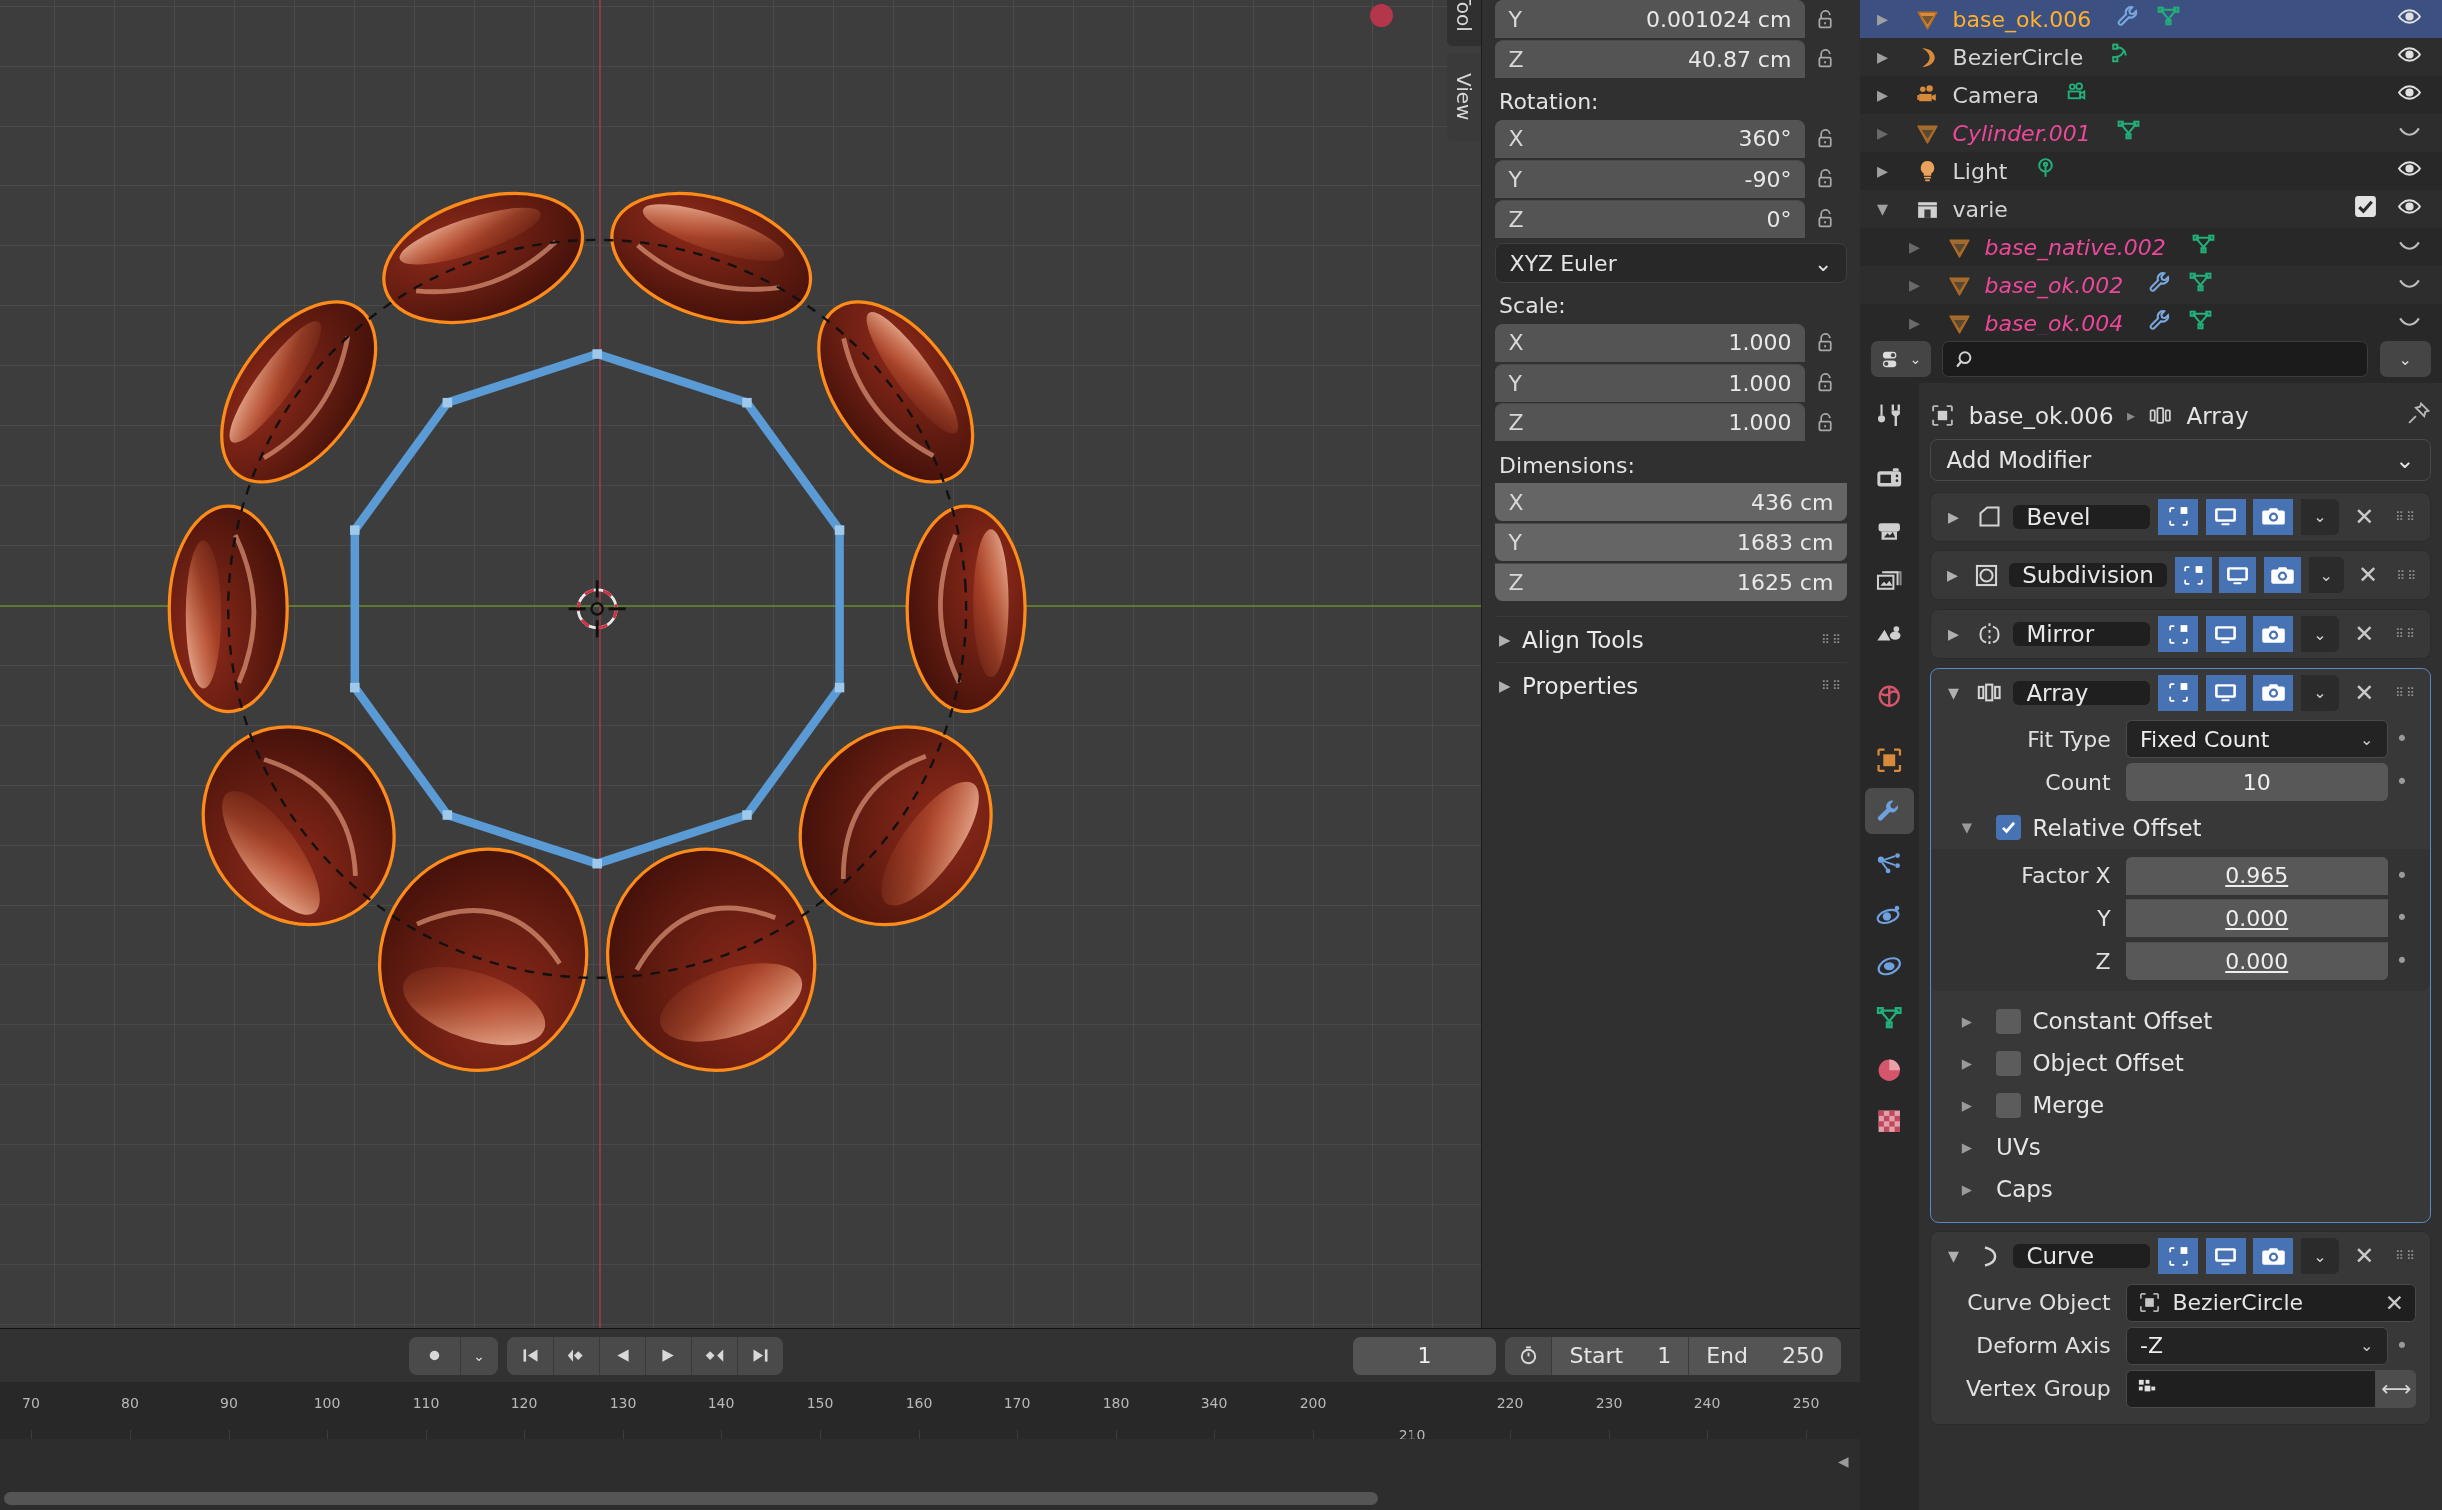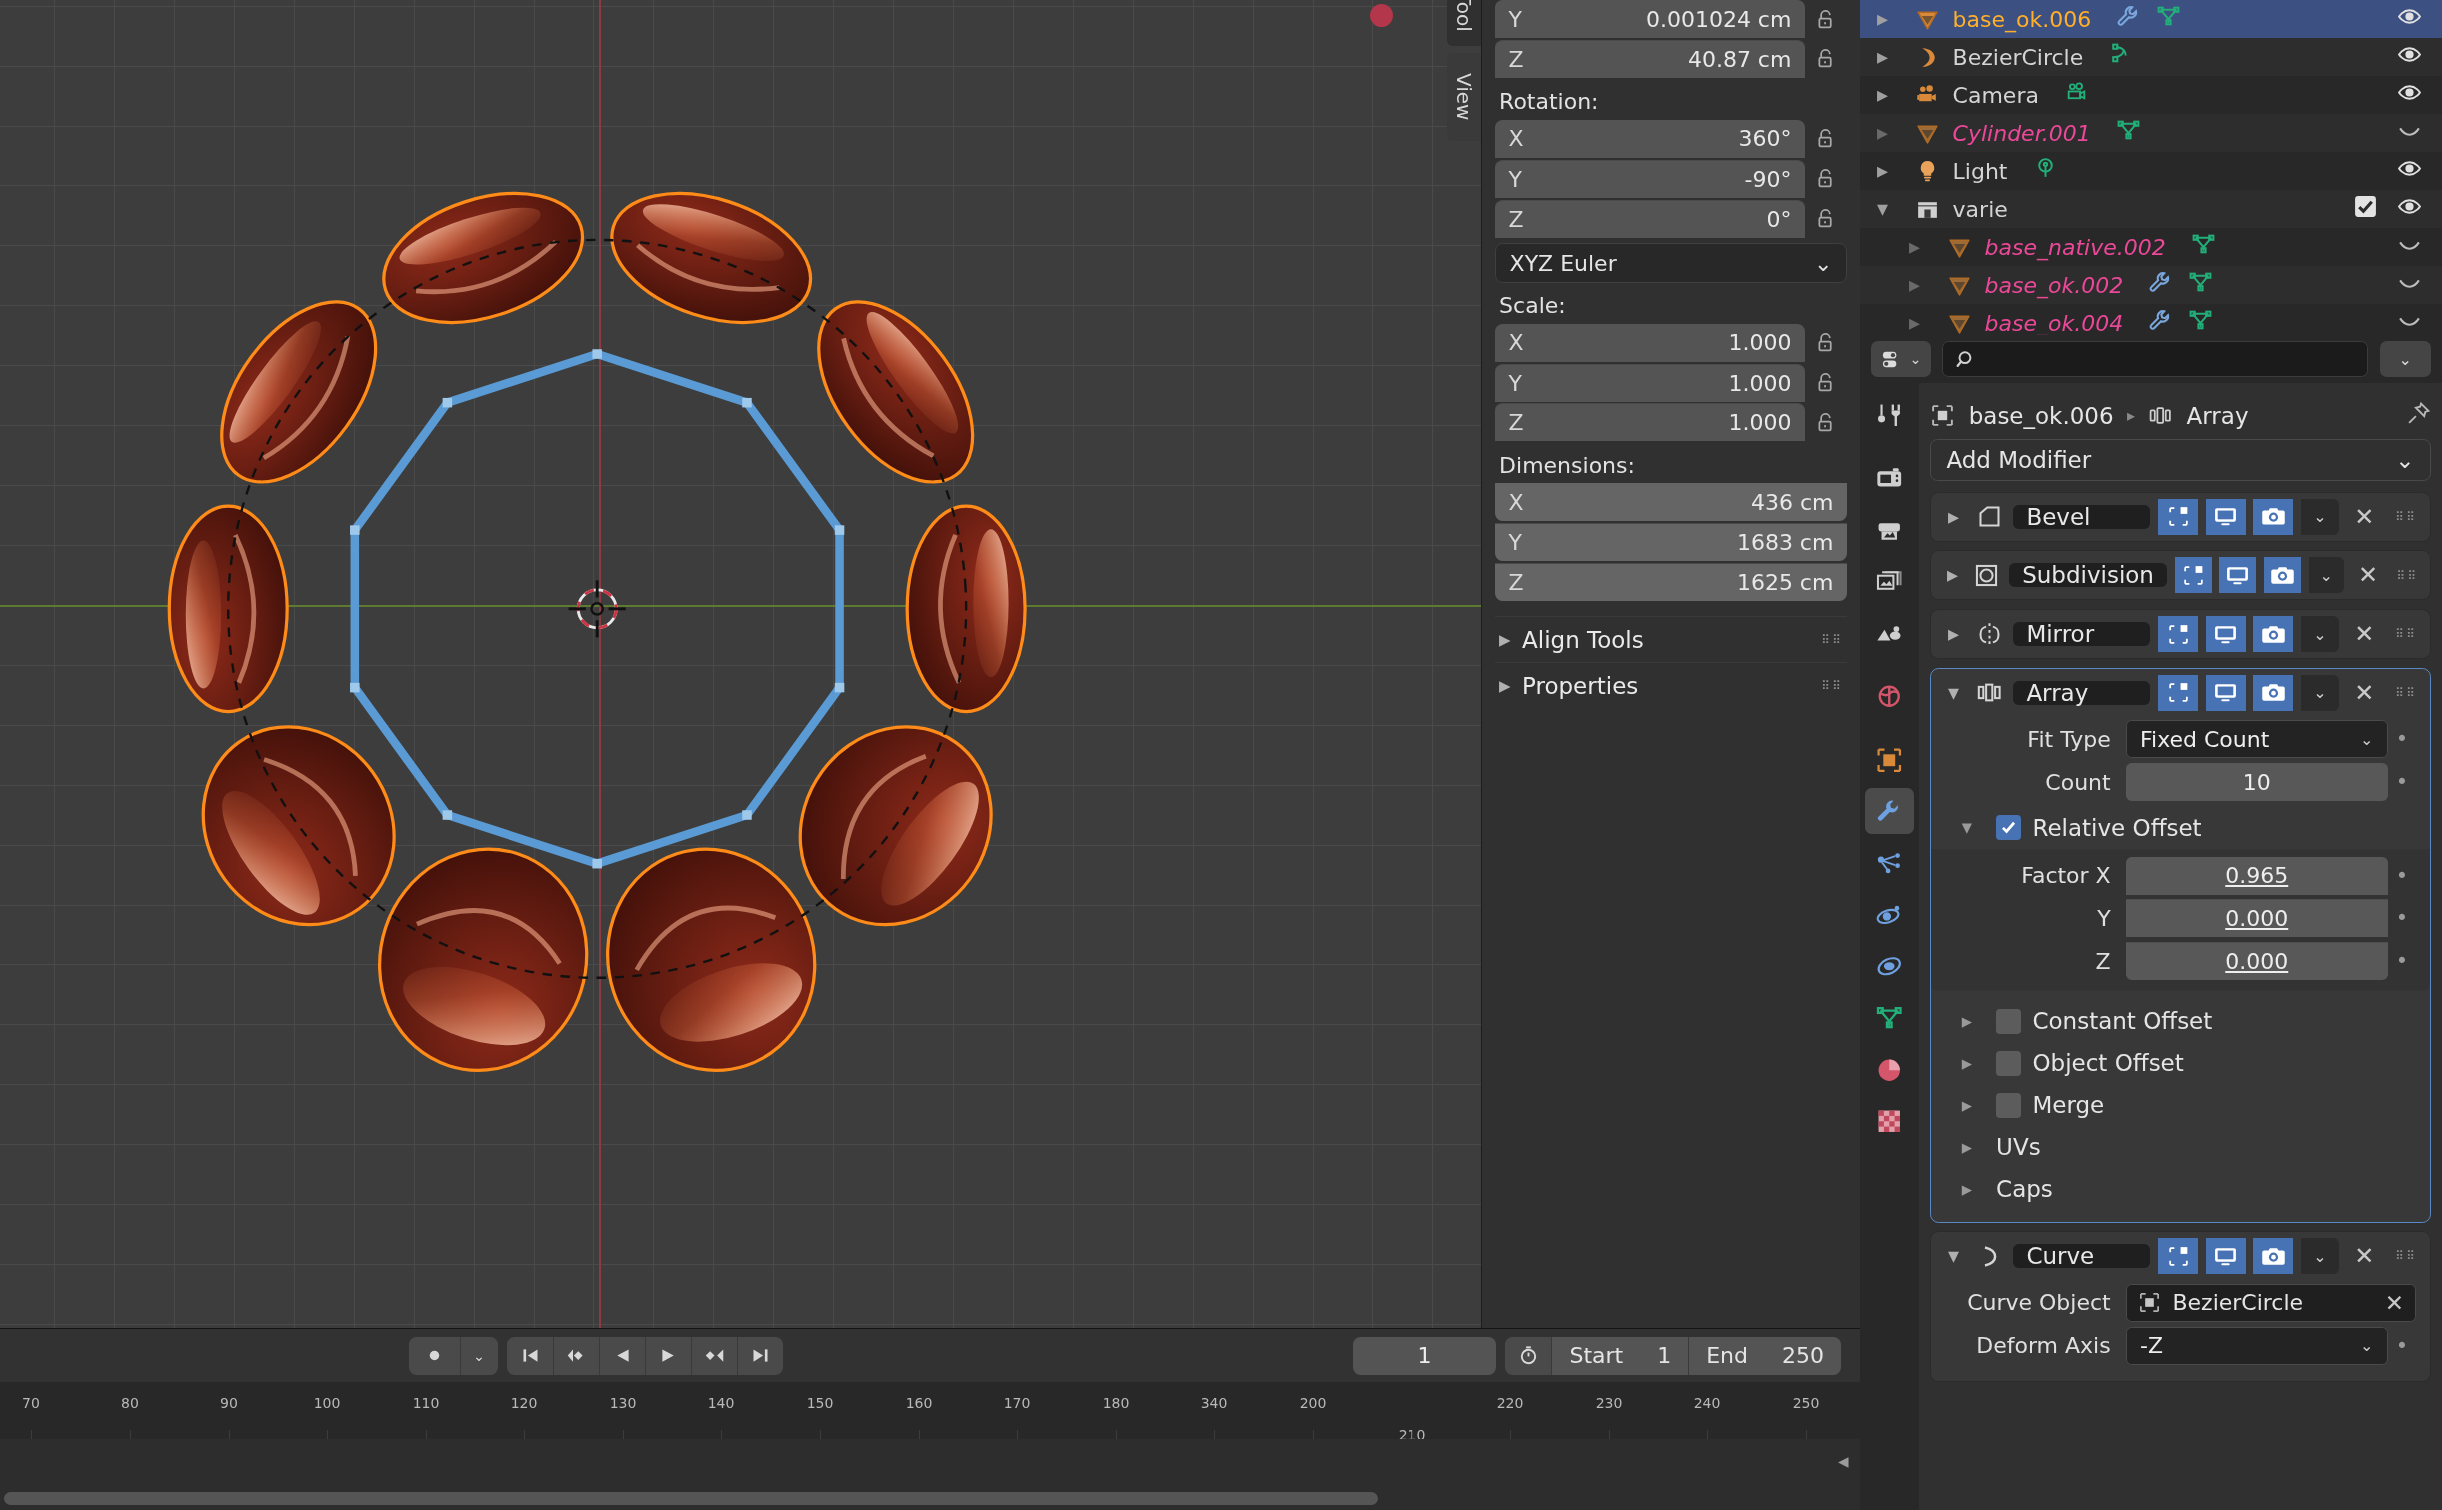--- a/index.html
+++ b/index.html
@@ -1352,18 +1352,32 @@
          </div>
        </div>
        <div class="prow">
          <div class="plabel">Deform Axis</div>
          <div class="pdrop">
            <span>-Z</span>
            <span class="chev">⌄</span>
          </div>
          <div class="pdot">•</div>
        </div>
+       <div class="prow">
+         <div class="plabel">Vertex Group</div>
+         <div class="vgfield">
+           <svg viewBox="0 0 24 24" width="23" height="23" fill="#e0e0e0">
+             <rect x="3" y="3" width="5" height="5"></rect>
+                  <rect x="10" y="3" width="4" height="4"></rect>
+             <rect x="3" y="10" width="4" height="4"></rect>
+                  <rect x="9" y="9" width="6" height="6"></rect>
+             <rect x="16" y="10" width="4" height="4"></rect>
+                </svg>
+           <span></span>
+         </div>
+         <div class="vgbtn">⟷</div>
+       </div>
      </div>
         </div>
       </div>
   </div>
 </div>
 
 
 </body></html>

